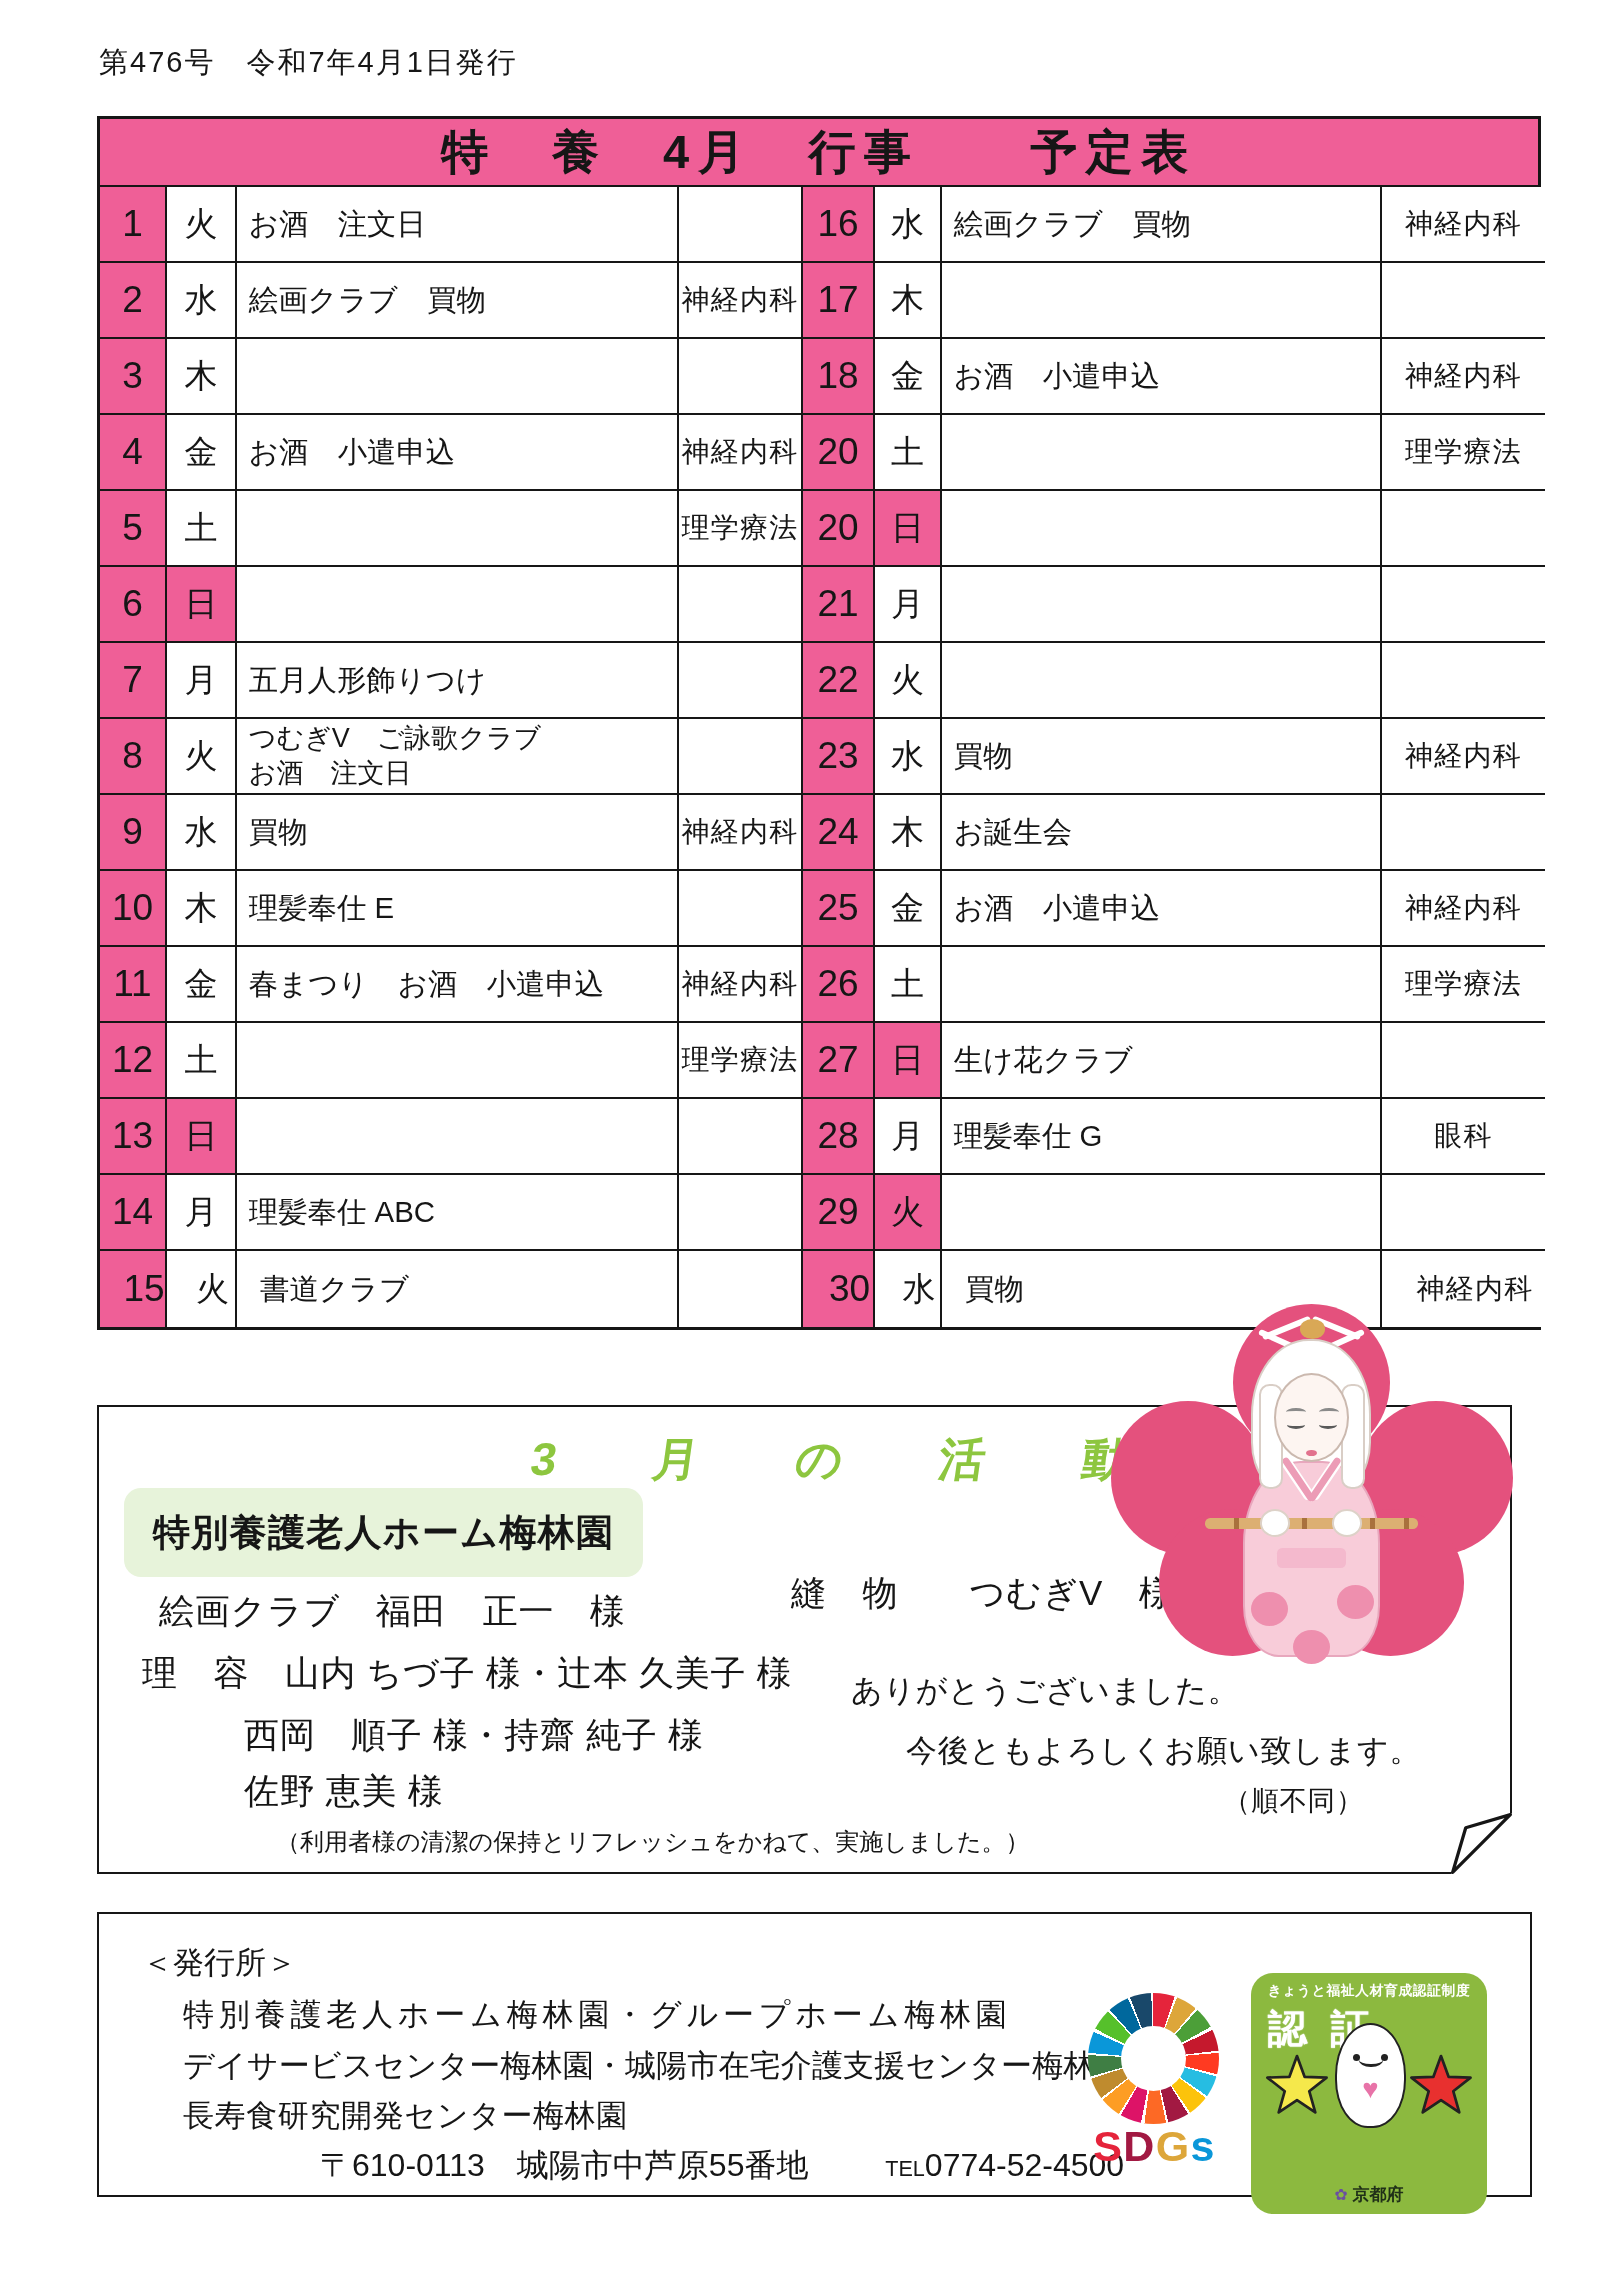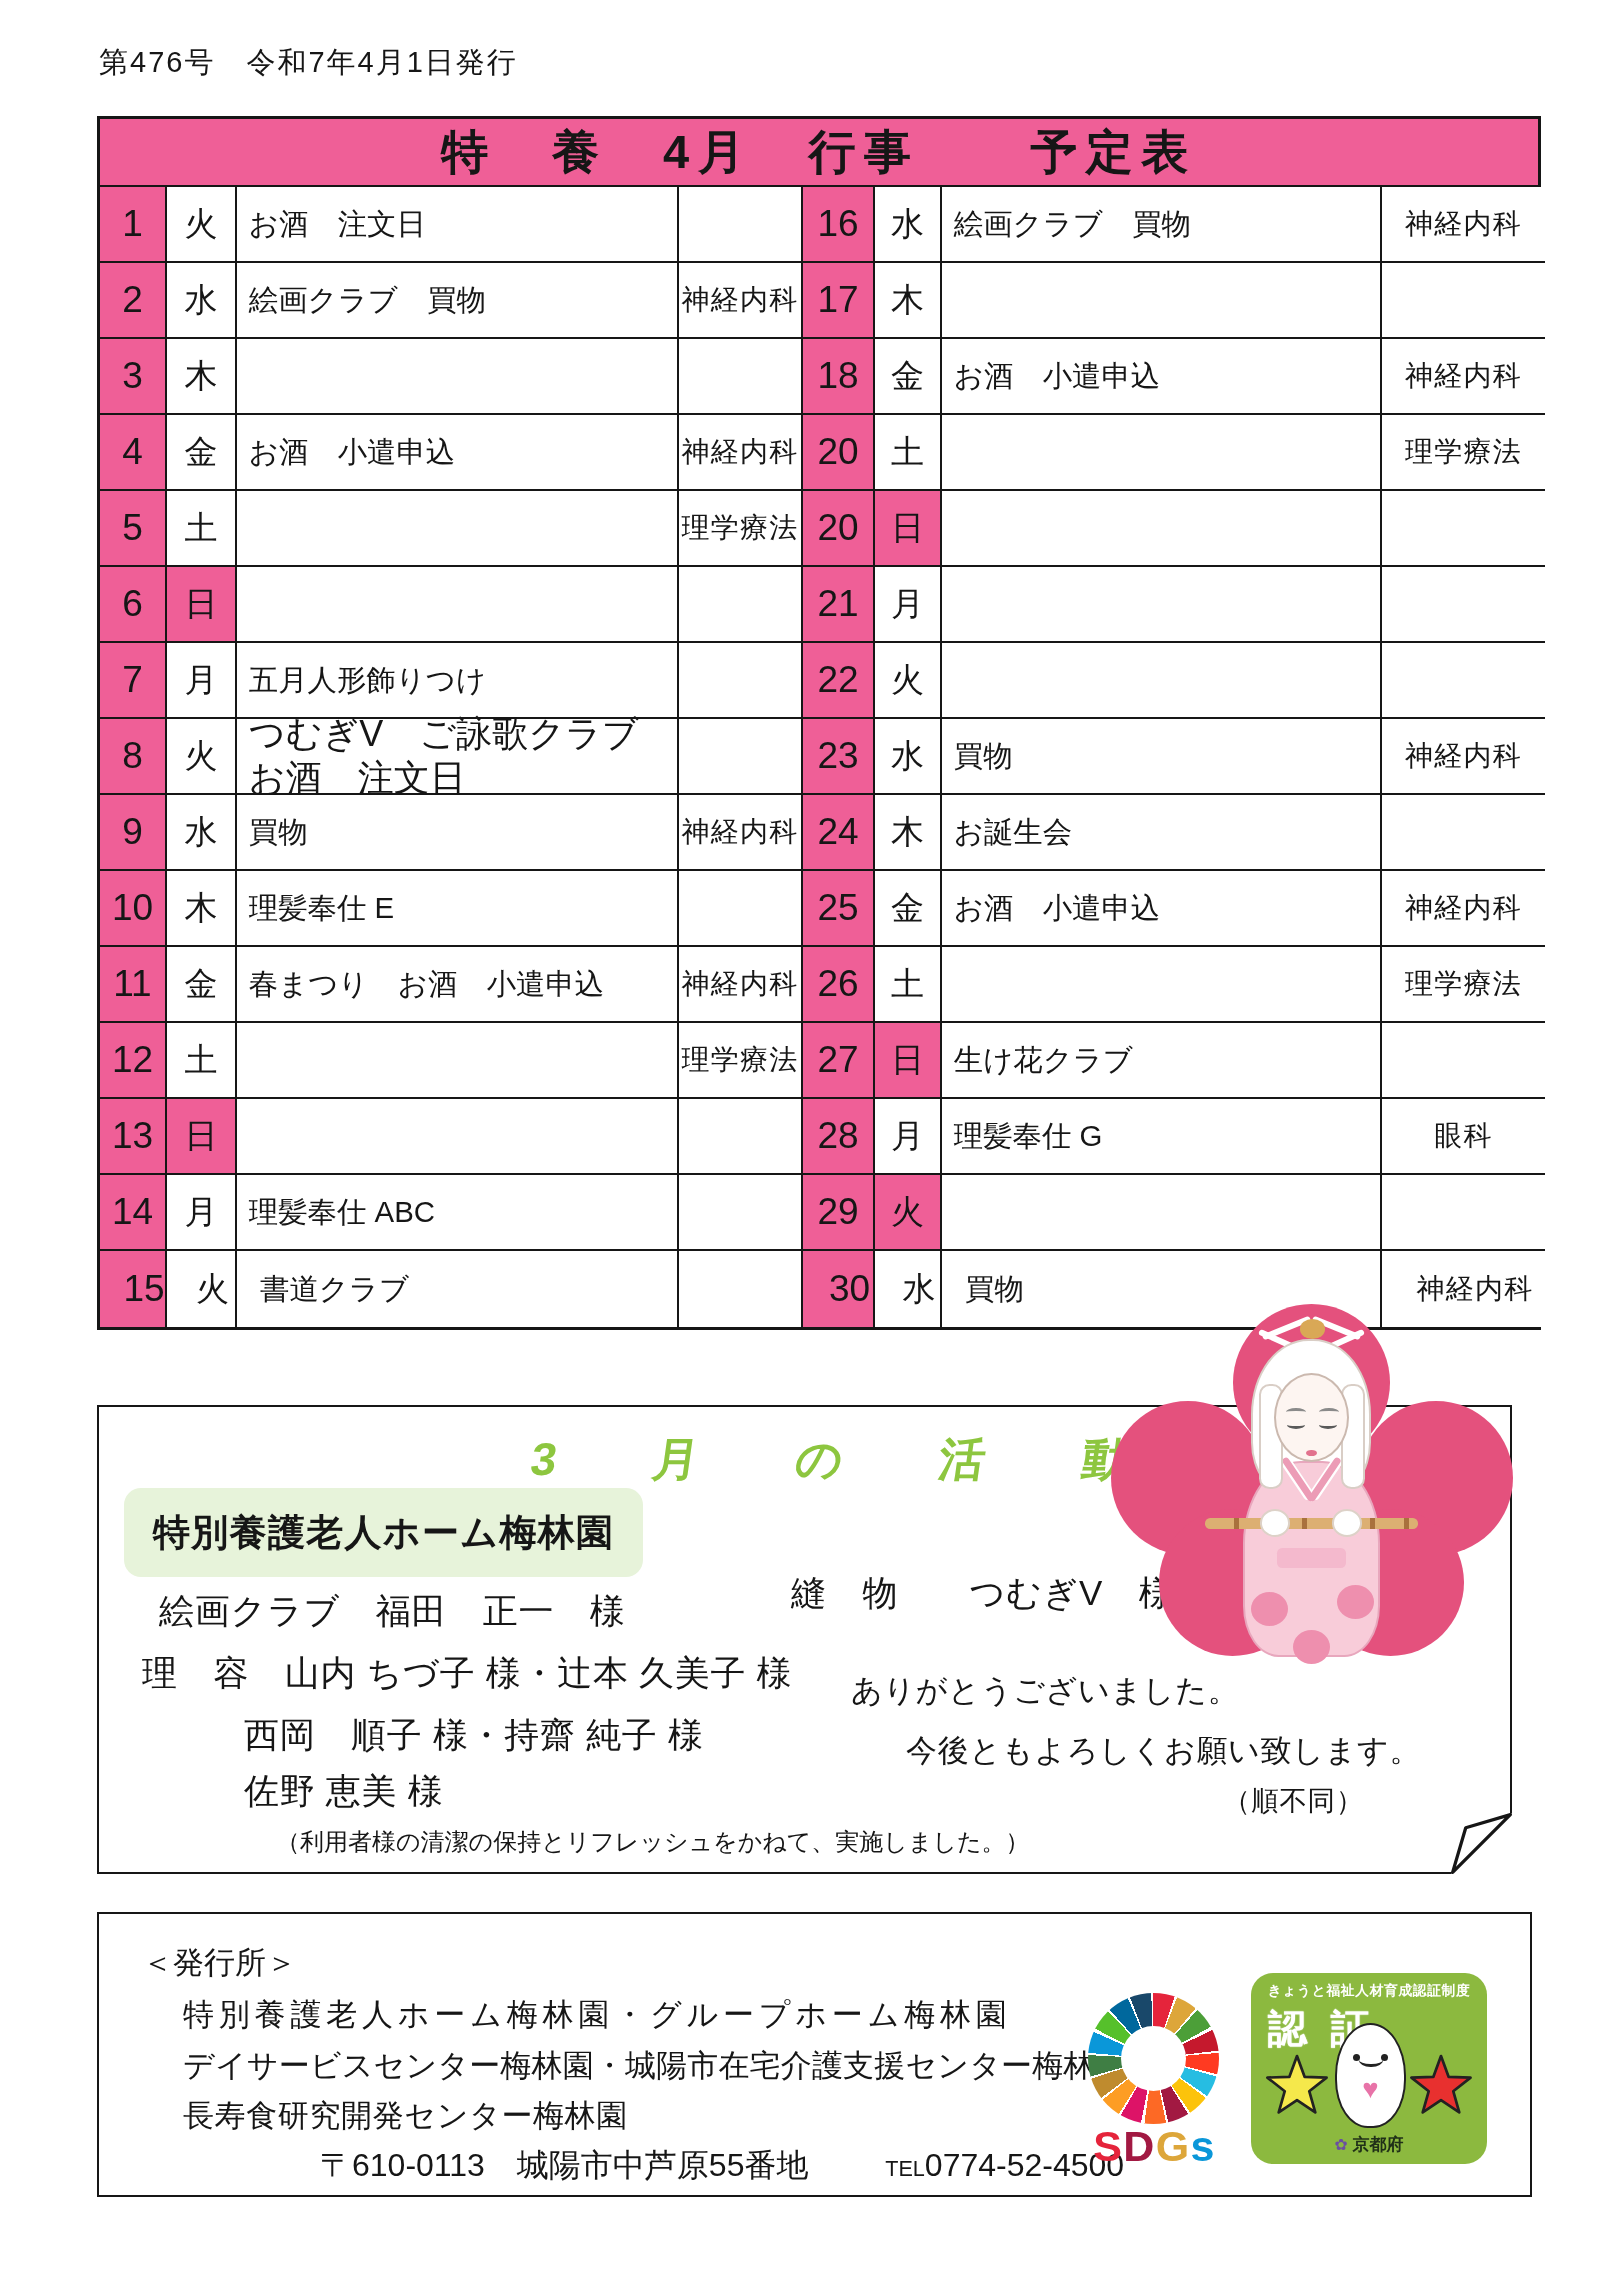--- a/index.html
+++ b/index.html
@@ -29,21 +29,21 @@
   .cal-grid{display:grid;grid-template-columns:67px 70px 442px 124px 72px 67px 440px 163px;grid-auto-rows:76px;}
   .cell{border-right:2px solid var(--ink);border-bottom:2px solid var(--ink);
     display:flex;align-items:center;justify-content:center;background:#fff;}
   .cell.last-col{border-right:none;}
   .cell.last-row{border-bottom:none;padding-left:23px;}
   .c-day{background:var(--pink);font-size:37px;}
   .c-dow{font-size:33px;}
   .c-dow.holiday{background:var(--pink);}
   .c-event{flex-direction:column;align-items:flex-start;justify-content:center;
     padding:0 11.8px;font-size:29.4px;gap:5.2px;}
-  .c-event.two{font-size:36px;gap:6.5px;}
+  .c-event.two{font-size:27px;gap:6.5px;}
   .c-event .ln{line-height:1.05;white-space:nowrap;}
   .c-med{font-size:28px;letter-spacing:1.3px;}
 
   
   .activity{position:absolute;left:97px;top:1405px;width:1415px;height:469px;
     border:2.6px solid var(--ink);background:#fff;z-index:1;}
   .act-title{position:absolute;left:432px;top:22px;font-size:46px;font-weight:bold;
     color:var(--green);letter-spacing:0.55em;transform:skewX(-8deg);white-space:nowrap;}
   .facility-label{position:absolute;left:25px;top:81px;background:var(--palegreen);
     border-radius:17px;padding:19.6px 29px;font-size:37px;font-weight:bold;letter-spacing:1.3px;}
@@ -133,21 +133,21 @@
       #0A97D9 275deg 294deg,#fff 294deg 297deg,
       #56C02B 297deg 316deg,#fff 316deg 318deg,
       #00689D 318deg 337deg,#fff 337deg 339deg,
       #19486A 339deg 358deg,#fff 358deg 360deg);}
   .sdgs::after{content:"";position:absolute;left:33px;top:33px;width:65px;height:65px;border-radius:50%;background:#fff;}
   .sdgs-text{position:absolute;left:967px;top:208px;width:177px;text-align:center;
     font-size:43px;font-weight:bold;letter-spacing:1.3px;}
   .sl-0{color:#e5243b;}.sl-1{color:#a21942;}.sl-2{color:#dda63a;}.sl-3{color:#0a97d9;}
 
   
-  .badge{position:absolute;left:1152px;top:59px;width:236px;height:191px;background:var(--badgegreen);
+  .badge{position:absolute;left:1152px;top:59px;width:236px;height:241px;background:var(--badgegreen);
     border-radius:22px;overflow:hidden;}
   .badge-top{position:absolute;left:0;top:9.2px;width:100%;text-align:center;color:#fff;
     font-size:13.7px;font-weight:bold;letter-spacing:0.7px;}
   .badge-main{position:absolute;left:17px;top:29px;color:#fff;font-size:39px;font-weight:bold;letter-spacing:6.5px;
     text-shadow:0 0 1.3px #ffffff;}
   .badge-pref{position:absolute;left:0;bottom:7.9px;width:100%;text-align:center;color:#203018;font-size:17px;font-weight:bold;}
   .badge-pref .emblem{color:#6b4fa1;font-size:15.7px;}
   .mascot{position:absolute;left:84px;top:50px;width:71px;height:105px;background:#fff;
     border:2.6px solid #222;border-radius:50% 50% 46% 46%;}
   .mascot .m-eye{position:absolute;top:29px;width:7.2px;height:7.2px;border-radius:50%;background:#222;}

